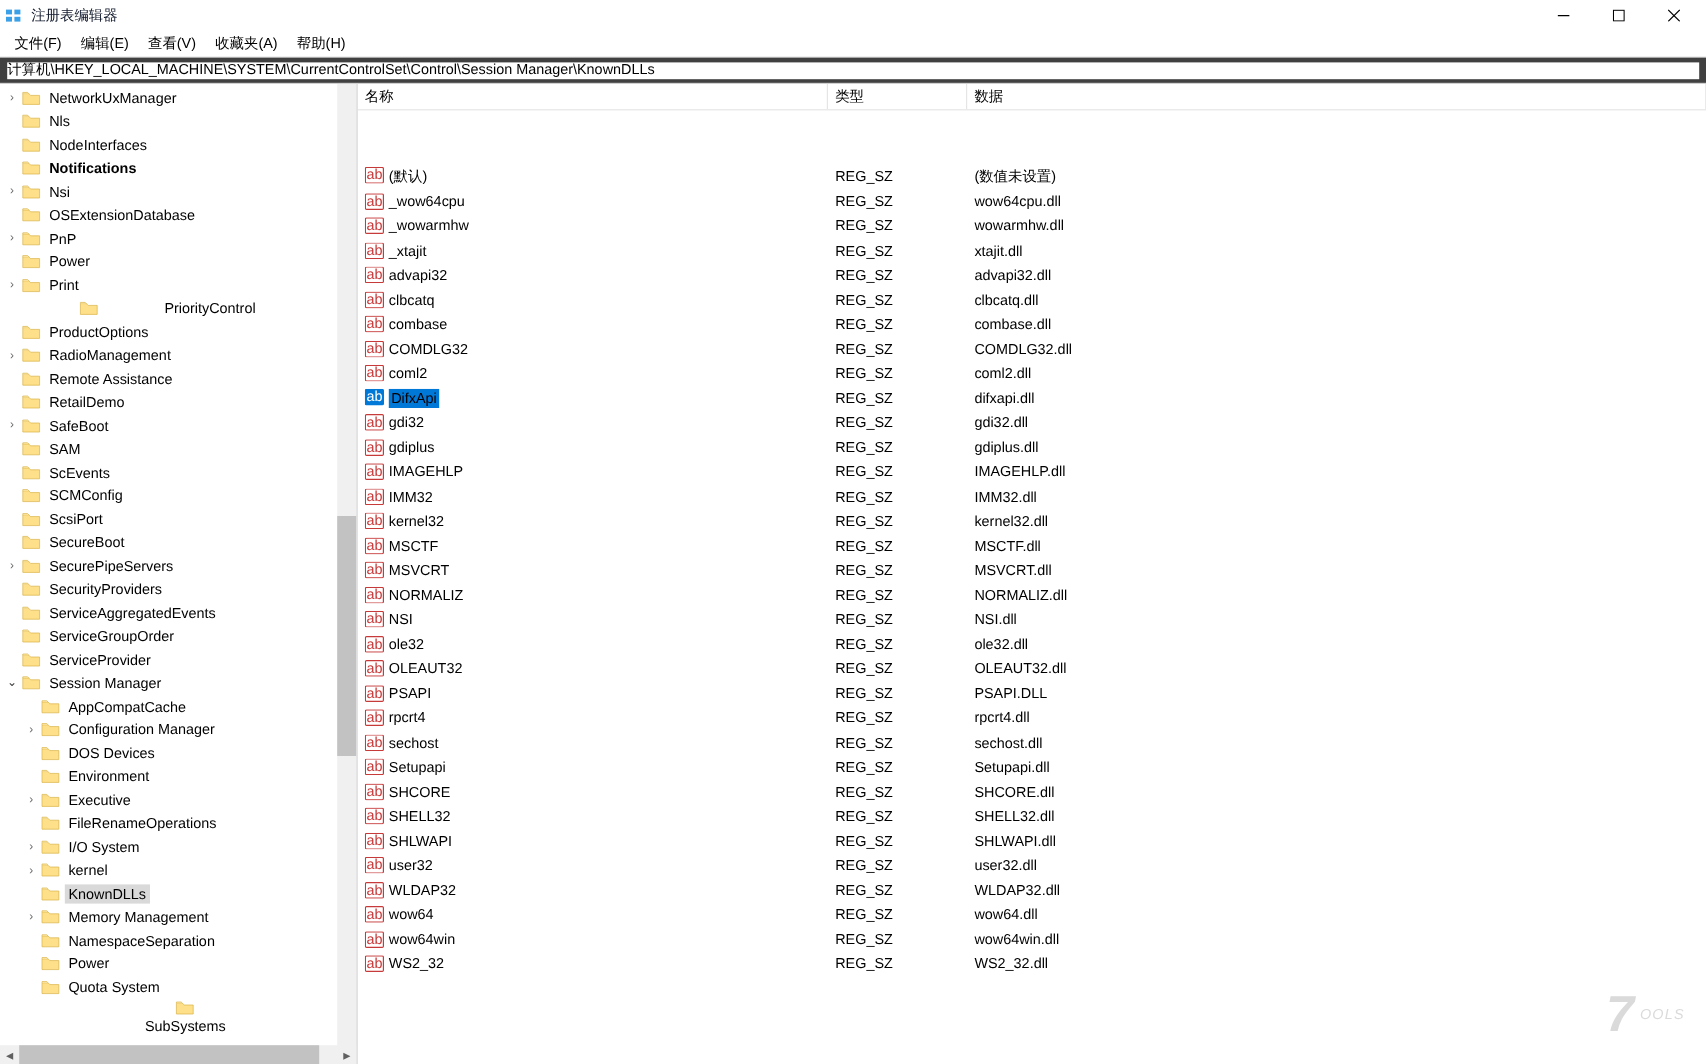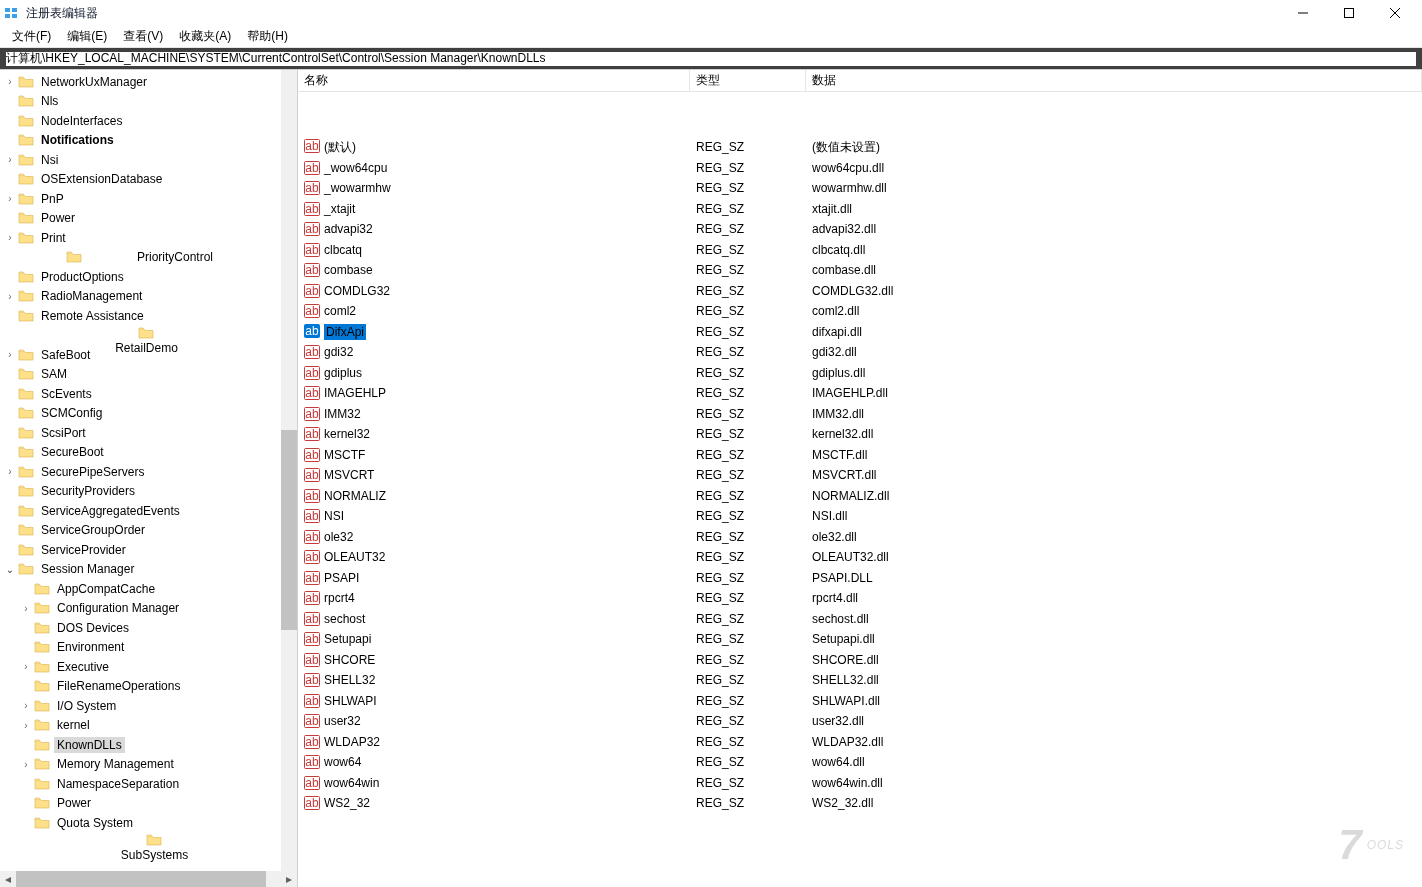--- a/index.html
+++ b/index.html
@@ -238,21 +238,21 @@
             <div class="tree-row" style="padding-left: 2px;">
               <span class="twisty"></span>
               <span class="folder-icon">
                 <svg width="16" height="14" viewBox="0 0 16 14">
                   <path d="M1 3 L6 3 L7.5 4.5 L15 4.5 L15 12 L1 12 Z" fill="#ffe08a" stroke="#d9b44a" stroke-width="0.6"></path>
                   <path d="M1 3 L1 2 L5 2 L6 3" fill="#ffe9a8" stroke="#d9b44a" stroke-width="0.6"></path>
                 </svg>
               </span>
               <span class="label">Remote Assistance</span>
             </div>
-            <div class="tree-row" style="padding-left: 2px; flex-direction: column;">
+            <div class="tree-row" style="padding-left: 2px;">
               <span class="twisty"></span>
               <span class="folder-icon">
                 <svg width="16" height="14" viewBox="0 0 16 14">
                   <path d="M1 3 L6 3 L7.5 4.5 L15 4.5 L15 12 L1 12 Z" fill="#ffe08a" stroke="#d9b44a" stroke-width="0.6"></path>
                   <path d="M1 3 L1 2 L5 2 L6 3" fill="#ffe9a8" stroke="#d9b44a" stroke-width="0.6"></path>
                 </svg>
               </span>
               <span class="label">RetailDemo</span>
             </div>
             <div class="tree-row" style="padding-left: 2px;">

